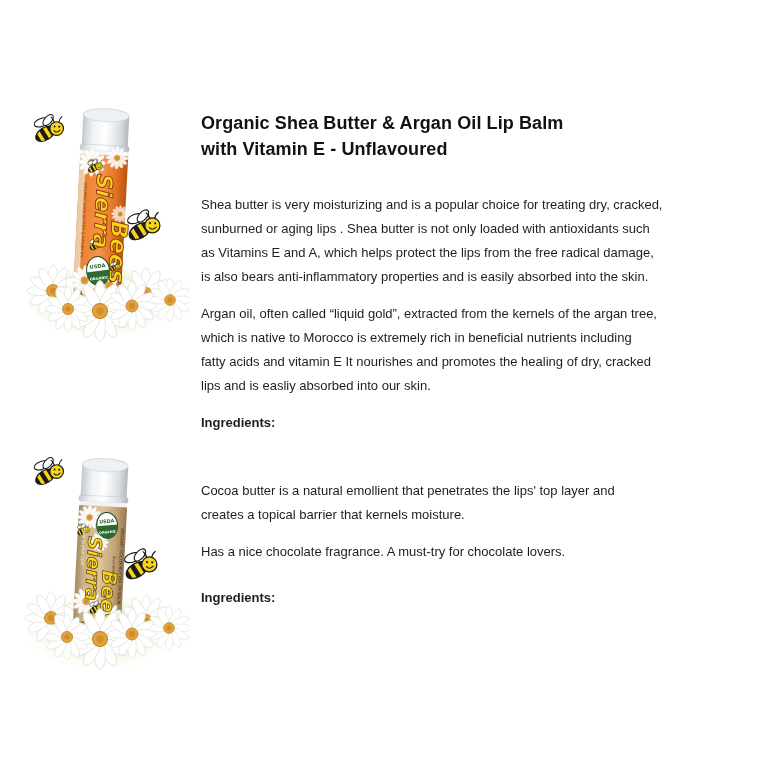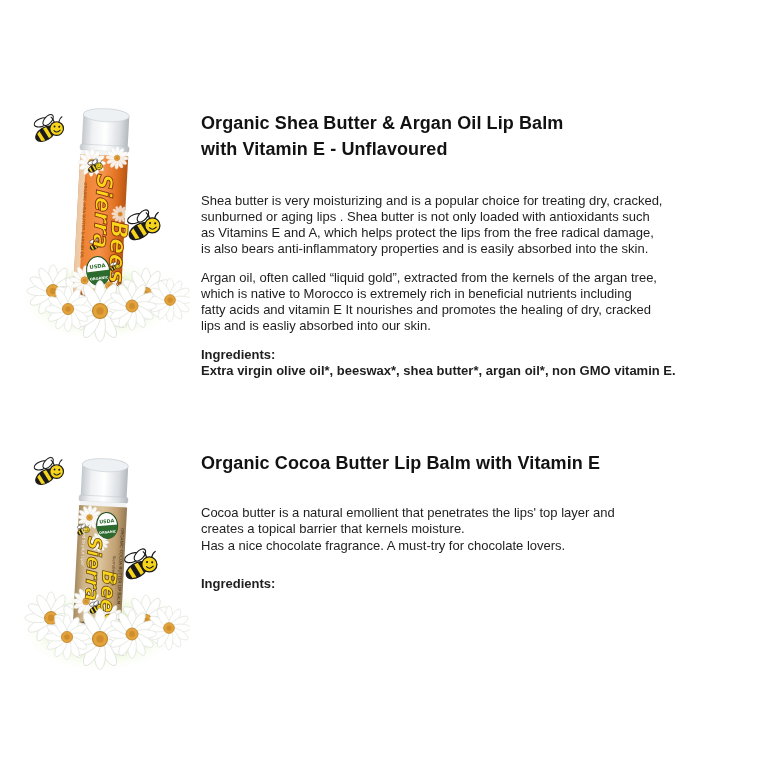--- a/index.html
+++ b/index.html
@@ -18,28 +18,28 @@
   .text-col.first  { top: 110px; }
   .text-col.second { top: 450px; }
 
   .title {
     margin: 0;
     font-size: 18px; font-weight: 700; line-height: 26px;
     color: #121212; white-space: pre-line; letter-spacing: 0.1px;
   }
   .para {
     margin: 0;
-    font-size: 13px; line-height: 16px;
+    font-size: 13px; line-height: 24px;
     white-space: pre-line;
   }
   .first  .para.p1 { margin-top: 31px; }
   .first  .para.p2 { margin-top: 13px; }
   .first  .ingredients { margin-top: 13px; }
   .second .para.p1 { margin-top: 29px; }
-  .second .para.p2 { margin-top: 1px; }
+  .second .para.p2 { margin-top: 13px; }
   .second .ingredients { margin-top: 22px; }
   .ingredients .para { margin: 0; font-weight: bold; }
 
   svg text { font-family: "DejaVu Sans", sans-serif; }
   .brand-text { font-weight: bold; font-style: italic; }
 </style>
 </head>
 <body>
 
 <div class="page">
@@ -176,21 +176,20 @@
     <p class="para p1">Shea butter is very moisturizing and is a popular choice for treating dry, cracked,
 sunburned or aging lips . Shea butter is not only loaded with antioxidants such
 as Vitamins E and A, which helps protect the lips from the free radical damage,
 is also bears anti-inflammatory properties and is easily absorbed into the skin.</p>
     <p class="para p2">Argan oil, often called “liquid gold”, extracted from the kernels of the argan tree,
 which is native to Morocco is extremely rich in beneficial nutrients including
 fatty acids and vitamin E It nourishes and promotes the healing of dry, cracked
 lips and is easliy absorbed into our skin.</p>
     <div class="ingredients">
       <p class="para">Ingredients:</p>
-      <p class="para">Extra virgin olive oil*, beeswax*, shea butter*, argan oil*, non GMO vitamin E.</p>
     </div>
   </div>
 
   <div class="product-image second">
     <svg width="175" height="260" viewBox="0 0 175 260">
       <defs>
         <radialGradient id="s2-glow" cx="50%" cy="50%" r="50%">
           <stop offset="0%" stop-color="#c4e896" stop-opacity="0.95"></stop>
           <stop offset="55%" stop-color="#d4efa8" stop-opacity="0.55"></stop>
           <stop offset="100%" stop-color="#ffffff" stop-opacity="0"></stop>
@@ -305,21 +304,20 @@
         <use href="#s2-daisy" transform="translate(117,196) scale(1.4)"></use>
         <use href="#s2-daisy" transform="translate(52,199) scale(1.3)"></use>
       </g>
 
       <use href="#s2-bee" transform="translate(35,35) scale(0.95)"></use>
       <use href="#s2-bee" transform="translate(127,128) scale(1.05)"></use>
     </svg>
   </div>
 
   <div class="text-col second">
-    <h1 class="title">Organic Cocoa Butter Lip Balm with Vitamin E</h1>
     <p class="para p1">Cocoa butter is a natural emollient that penetrates the lips' top layer and
 creates a topical barrier that kernels moisture.</p>
     <p class="para p2">Has a nice chocolate fragrance. A must-try for chocolate lovers.</p>
     <div class="ingredients">
       <p class="para">Ingredients:</p>
     </div>
   </div>
 
 </div>
 

